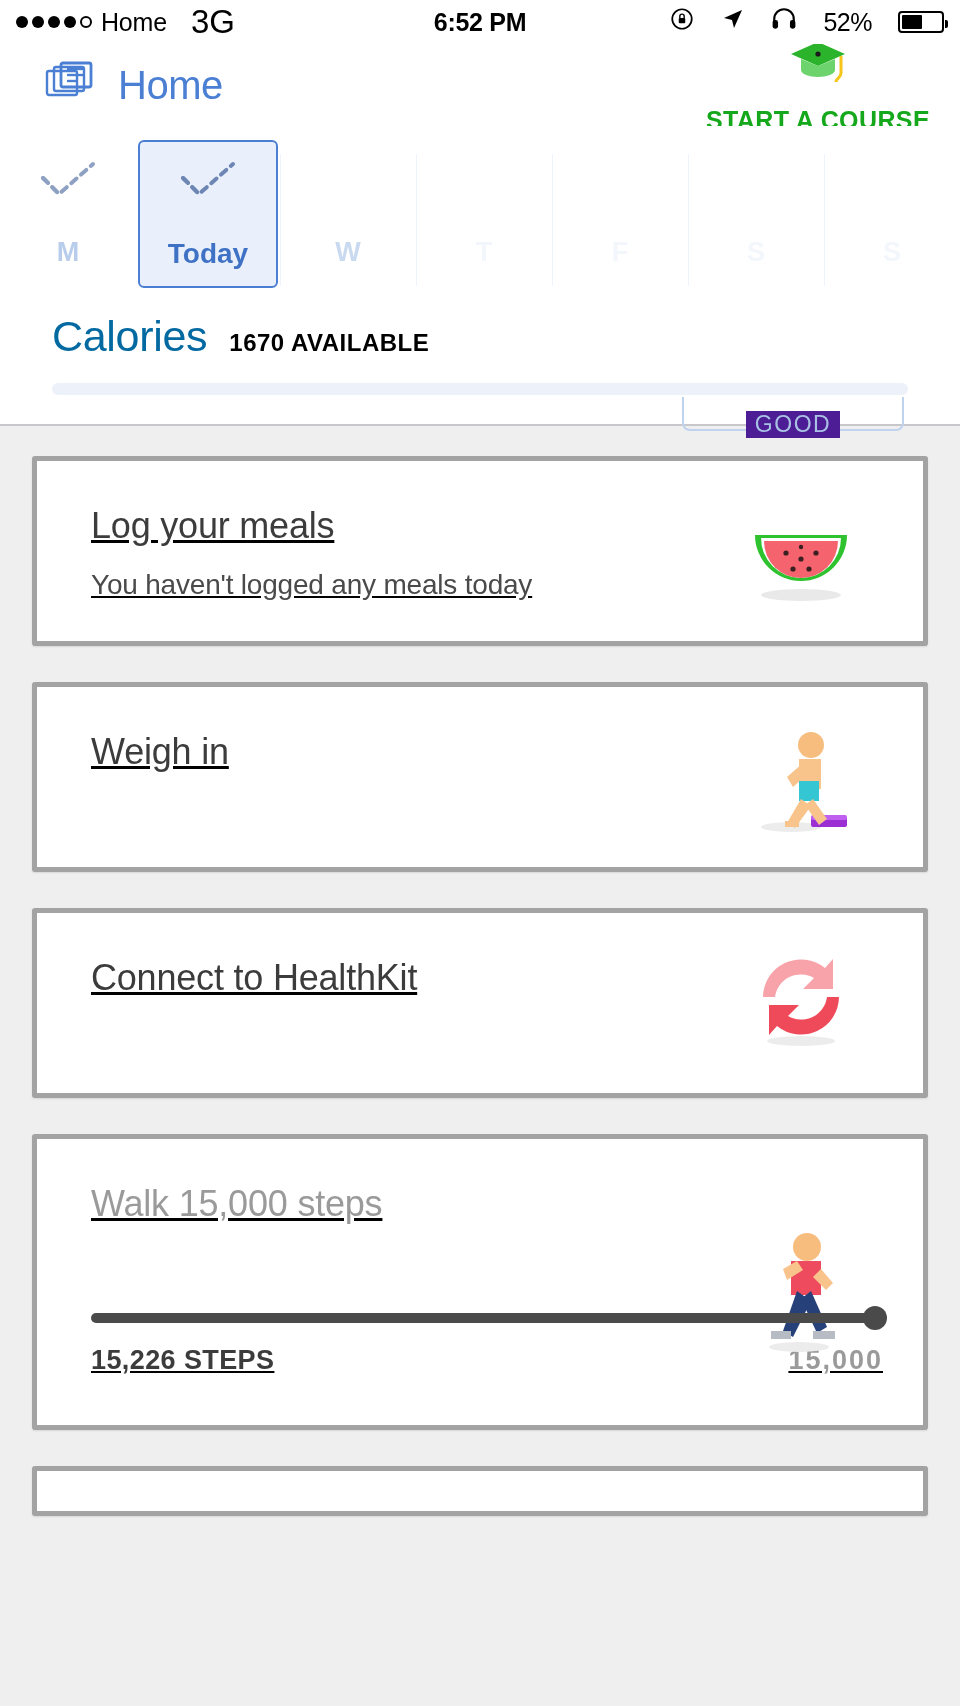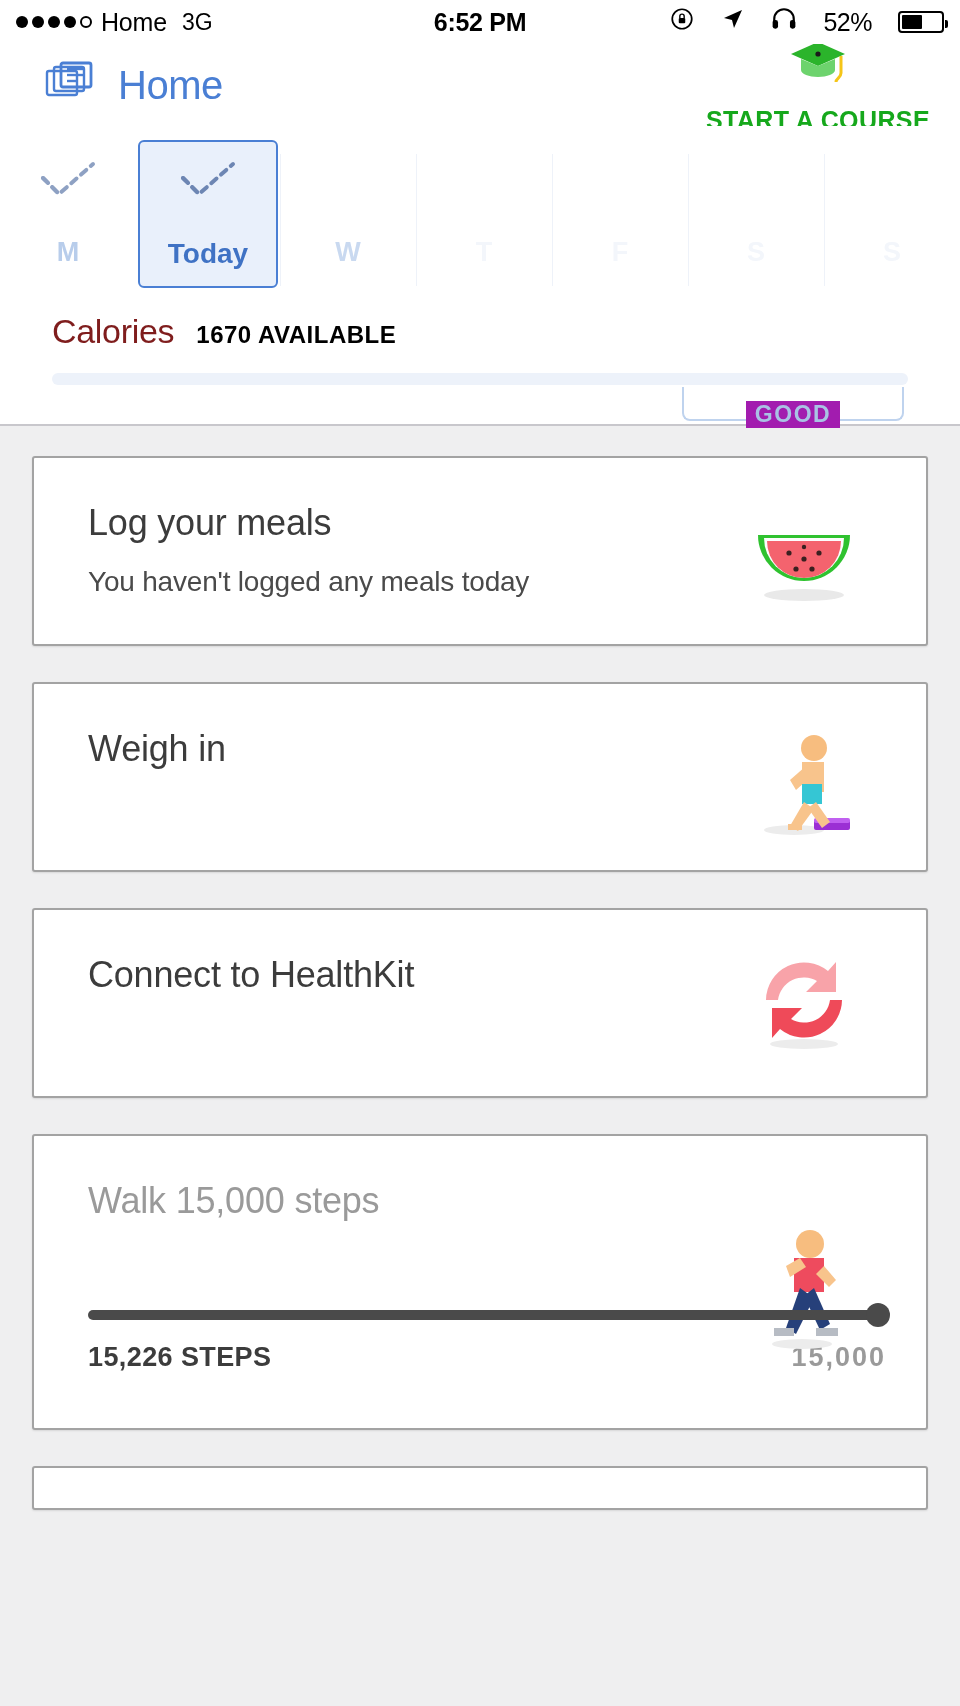--- a/index.html
+++ b/index.html
@@ -19,21 +19,21 @@
     padding: 0 16px;
     font-size: 25px;
     color: #000;
     position: relative;
   }
   .status-left { display: flex; align-items: center; gap: 9px; }
   .sig-dots { display: flex; align-items: center; gap: 4px; }
   .dot { width: 12px; height: 12px; border-radius: 50%; background: #000; }
   .dot.hollow { background: transparent; border: 2px solid #000; width: 12px; height: 12px; }
   .carrier { font-size: 25px; letter-spacing: -0.2px; }
-  .net { font-size: 23px; margin-left: 6px; }
+  .net { font-size: 33px; margin-left: 15px; }
   .status-center {
     position: absolute; left: 0; right: 0;
     text-align: center; font-size: 25px; font-weight: bold;
     letter-spacing: -0.3px;
     pointer-events: none;
   }
   .status-right {
     margin-left: auto; display: flex; align-items: center; gap: 26px;
     position: relative; z-index: 2;
   }
@@ -102,56 +102,57 @@
   }
   .day-cell.mon .day-label { color: #b8cdeb; }
   .day-cell.today .day-label { color: #3f72c4; font-size: 28px; }
   .day-cell.dim .day-label { color: #f3f6fb; }
   .check-icon { height: 46px; display: flex; align-items: center; }
   .check-icon.hidden { visibility: hidden; }
 
   
   .calories-block { background: #fff; padding: 36px 52px 0 52px; height: 148px; }
   .cal-row { display: flex; align-items: baseline; gap: 22px; }
-  .cal-title { font-size: 34px; color: #7f1d1d; letter-spacing: -0.3px; }
+  .cal-title { font-size: 43px; color: #0369a1; letter-spacing: -0.3px; }
   .cal-avail { font-size: 24px; color: #000000; font-weight: bold; letter-spacing: 0.5px; }
   .cal-bar-wrap { margin-top: 22px; position: relative; height: 16px; }
   .cal-bar {
     height: 12px; background: #edf2fa; border-radius: 6px; width: 100%;
   }
   .good-bracket {
     position: absolute;
     right: 4px; top: 12px;
     width: 222px; height: 36px;
     display: flex; align-items: flex-end; justify-content: center;
   }
   .good-bracket .bk-left, .good-bracket .bk-right {
     position: absolute; bottom: 0; width: 78px; height: 34px;
     border-bottom: 2px solid #bfd3ee;
   }
   .good-bracket .bk-left { left: 0; border-left: 2px solid #bfd3ee; border-bottom-left-radius: 8px; }
   .good-bracket .bk-right { right: 0; border-right: 2px solid #bfd3ee; border-bottom-right-radius: 8px; }
   .good-text {
     position: relative; z-index: 2;
-    font-size: 23px; color: #a9c2e4; font-weight: bold; letter-spacing: 1.5px;
-    background: #a21caf; padding: 0 9px; transform: translateY(7px);
+    font-size: 23px; color: #a9c2e4; font-weight: normal; letter-spacing: 1.5px;
+    background: #4c1d95; padding: 0 9px; transform: translateY(7px);
   }
 
   
   .divider { height: 2px; background: #c8c7cc; }
   .cards { background: #efeff0; padding: 30px 32px 0 32px; }
   .card {
     background: #fff;
-    border: 2px solid #a3a3a3;
+    border: 5px solid #a3a3a3;
     border-radius: 3px;
     box-shadow: 0 1px 2px rgba(0,0,0,0.10);
     margin-bottom: 36px;
     padding: 44px 40px 40px 54px;
     position: relative;
     min-height: 190px;
+    text-decoration: underline;
   }
   .card-title { font-size: 36px; color: #3c3c3c; letter-spacing: -0.2px; }
   .card-title.muted { color: #9a9a9a; }
   .card-sub { font-size: 28px; color: #4a4a4a; margin-top: 22px; letter-spacing: -0.2px; }
   .card-art {
     position: absolute; right: 62px; top: 50%;
     transform: translateY(-50%);
     width: 120px; height: 120px;
   }
   .card-art.low { top: auto; bottom: 28px; transform: none; }

